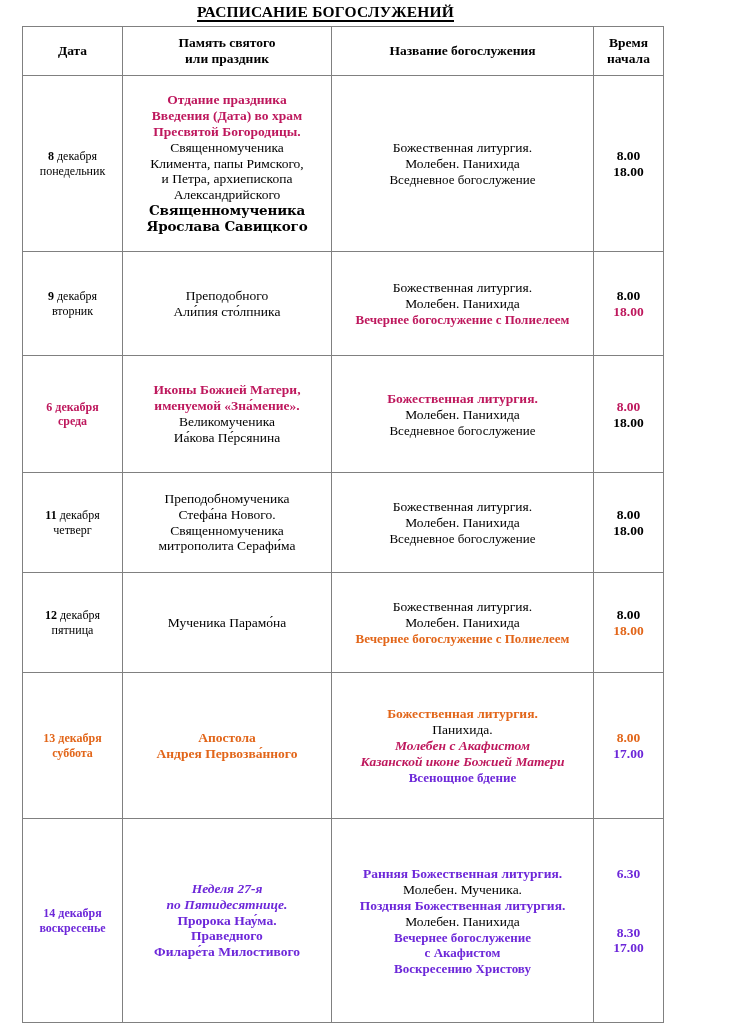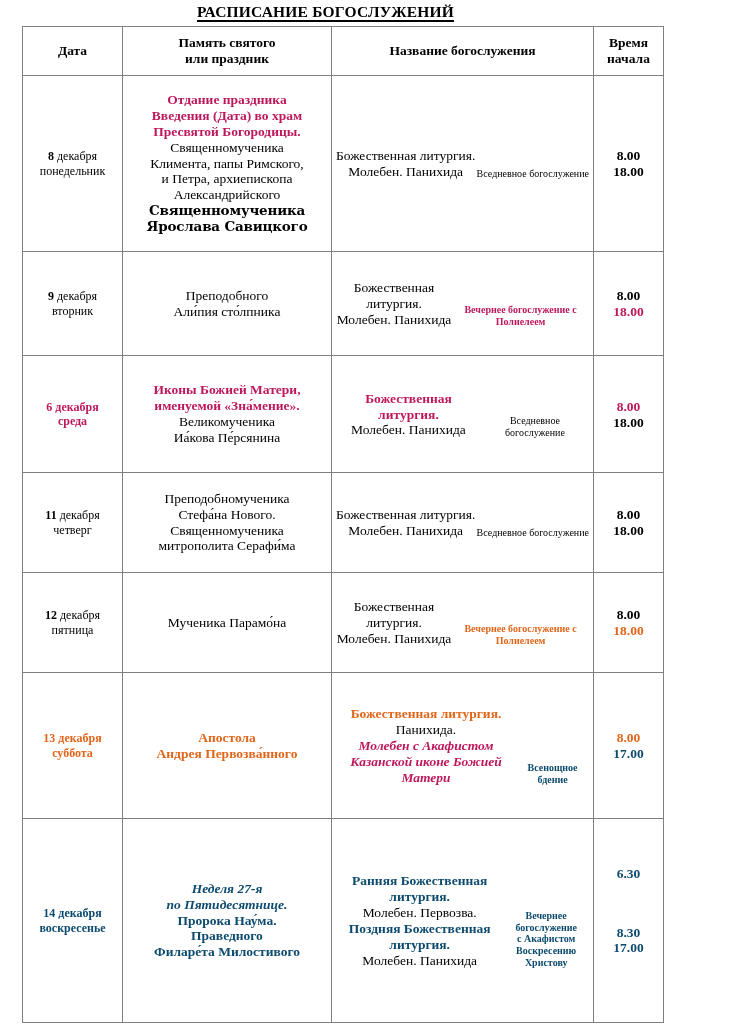--- a/index.html
+++ b/index.html
@@ -82,29 +82,28 @@
     padding: 4px 3px;
   }
   .cell-saint .ln { display: block; }
 
   
   .cell-serv {
     padding: 0;
   }
   .serv-stack {
     display: flex;
-    flex-direction: row;
+    flex-direction: column;
     justify-content: space-between;
     height: 100%;
     box-sizing: border-box;
     padding: 3px 4px 2px 4px;
-    align-items: flex-end;
   }
   .serv-top { text-align: center; font-size: 13.5px; }
-  .serv-bot { text-align: center; font-size: 10px; }
+  .serv-bot { text-align: center; font-size: 13px; }
   .serv-top .ln, .serv-bot .ln { display: block; }
 
   
   .cell-time { padding: 0; }
   .time-stack {
     display: flex;
     flex-direction: column;
     justify-content: space-between;
     height: 100%;
     box-sizing: border-box;
@@ -113,21 +112,21 @@
   .time-stack .t {
     text-align: center;
     font-size: 13.5px;
     font-weight: bold;
   }
 
   
   .c-black  { color: #000000; }
   .c-blue   { color: #be185d; }
   .c-orange { color: #E2661A; }
-  .c-red    { color: #0c4a6e; }
+  .c-red    { color: #6d28d9; }
 
   .b  { font-weight: bold; }
   .i  { font-style: italic; }
 
   .slav {
     font-family: "DejaVu Serif", "Liberation Serif", serif;
     font-weight: bold;
     letter-spacing: -0.2px;
   }
 </style>
@@ -336,21 +335,21 @@
             <span class="ln c-red b i">Неделя 27-я</span>
             <span class="ln c-red b i">по Пятидесятнице.</span>
             <span class="ln c-red b">Пророка Нау́ма.</span>
             <span class="ln c-red b">Праведного</span>
             <span class="ln c-red b">Филаре́та Милостивого</span>
           </td>
           <td class="cell-serv">
             <div class="serv-stack">
               <div class="serv-top">
                 <span class="ln c-red b">Ранняя Божественная литургия.</span>
-                <span class="ln c-black">Молебен. Первозва.</span>
+                <span class="ln c-black">Молебен. Мученика.</span>
                 <span class="ln c-red b">Поздняя Божественная литургия.</span>
                 <span class="ln c-black">Молебен. Панихида</span>
               </div>
               <div class="serv-bot">
                 <span class="ln c-red b">Вечернее богослужение</span>
                 <span class="ln c-red b">с Акафистом</span>
                 <span class="ln c-red b">Воскресению Христову</span>
               </div>
             </div>
           </td>

